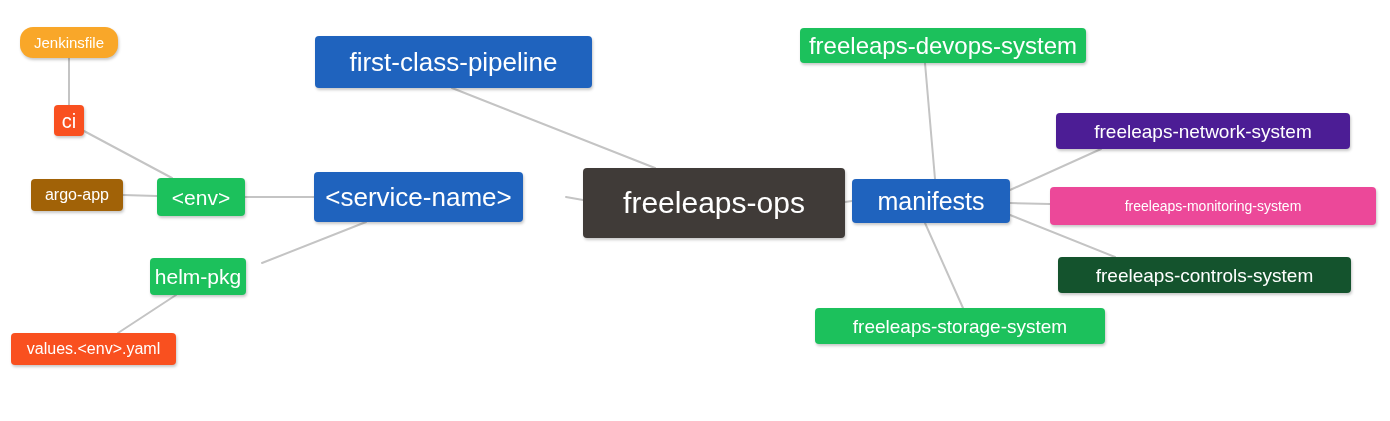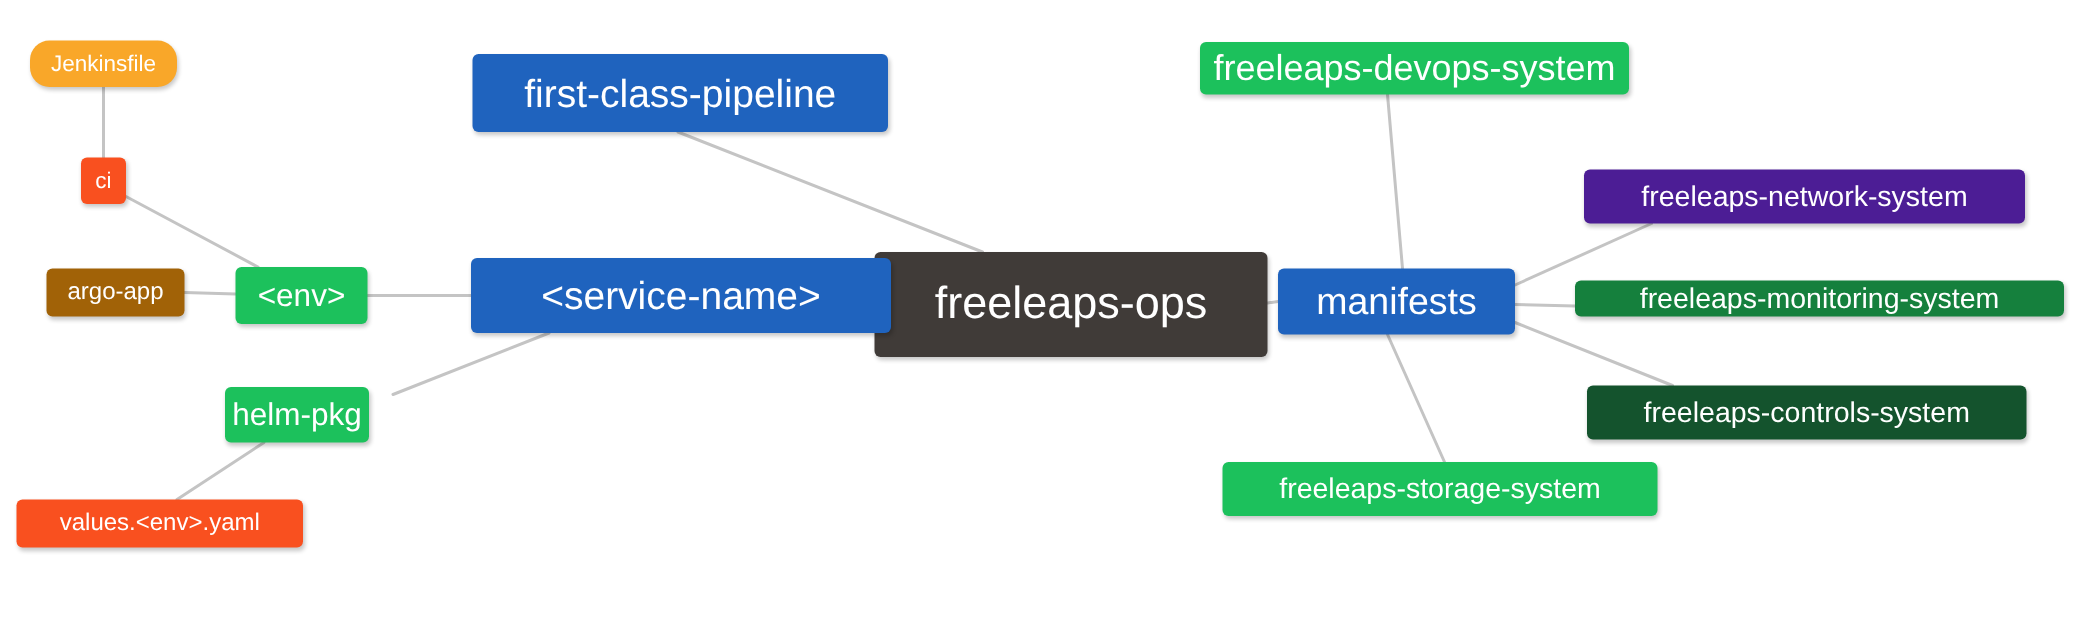--- a/index.html
+++ b/index.html
@@ -73,53 +73,53 @@
       <line x1="366" y1="222" x2="262" y2="263" stroke="#c4c4c4" stroke-width="2" stroke-linecap="round"></line>
       <line x1="176" y1="295" x2="118" y2="333" stroke="#c4c4c4" stroke-width="2" stroke-linecap="round"></line>
     </svg>
   <div id="node-layer">
       <div class="node n-root" style="left: 583px; top: 168px; width: 262px; height: 70px; font-size: 30px; background: rgb(64, 59, 56);">
         <span class="node-label">freeleaps-ops</span>
       </div>
       <div class="node n-blue" style="left: 315px; top: 36px; width: 277px; height: 52px; font-size: 26px; background: rgb(31, 99, 190);">
         <span class="node-label">first-class-pipeline</span>
       </div>
-      <div class="node n-blue" style="left: 314px; top: 172px; width: 280px; height: 50px; font-size: 26px; background: rgb(31, 99, 190);">
+      <div class="node n-blue" style="left: 314px; top: 172px; width: 209px; height: 50px; font-size: 26px; background: rgb(31, 99, 190);">
         <span class="node-label">&lt;service-name&gt;</span>
       </div>
       <div class="node n-blue" style="left: 852px; top: 179px; width: 158px; height: 44px; font-size: 25px; background: rgb(31, 99, 190); align-items: center;">
         <span class="node-label">manifests</span>
       </div>
       <div class="node n-green" style="left: 157px; top: 178px; width: 88px; height: 38px; font-size: 21px; background: rgb(28, 193, 92);">
         <span class="node-label">&lt;env&gt;</span>
       </div>
       <div class="node n-green" style="left: 150px; top: 258px; width: 96px; height: 37px; font-size: 21px; background: rgb(28, 193, 92);">
         <span class="node-label">helm-pkg</span>
       </div>
       <div class="node n-green" style="left: 800px; top: 28px; width: 286px; height: 35px; font-size: 24px; background: rgb(28, 193, 92);">
         <span class="node-label">freeleaps-devops-system</span>
       </div>
       <div class="node n-green" style="left: 1056px; top: 113px; width: 294px; height: 36px; font-size: 19px; background: #4c1d95;">
         <span class="node-label">freeleaps-network-system</span>
       </div>
-      <div class="node n-green" style="left: 1050px; top: 187px; width: 326px; height: 24px; font-size: 19px; background: #15803d;">
+      <div class="node n-green" style="left: 1050px; top: 187px; width: 326px; height: 38px; font-size: 14px; background: #ec4899;">
         <span class="node-label">freeleaps-monitoring-system</span>
       </div>
       <div class="node n-green" style="left: 1058px; top: 257px; width: 293px; height: 36px; font-size: 19px; background: #14532d;">
         <span class="node-label">freeleaps-controls-system</span>
       </div>
       <div class="node n-green" style="left: 815px; top: 308px; width: 290px; height: 36px; font-size: 19px; background: rgb(28, 193, 92);">
         <span class="node-label">freeleaps-storage-system</span>
       </div>
       <div class="node n-amber" style="left: 20px; top: 27px; width: 98px; height: 31px; font-size: 15px; background: rgb(249, 167, 41); border-radius: 13px;">
         <span class="node-label">Jenkinsfile</span>
       </div>
-      <div class="node n-red" style="left: 54px; top: 105px; width: 30px; height: 31px; font-size: 15px; background: rgb(249, 80, 31);">
+      <div class="node n-red" style="left: 54px; top: 105px; width: 30px; height: 31px; font-size: 20px; background: rgb(249, 80, 31);">
         <span class="node-label">ci</span>
       </div>
       <div class="node n-red" style="left: 31px; top: 179px; width: 92px; height: 32px; font-size: 16px; background: #a16207;">
         <span class="node-label">argo-app</span>
       </div>
-      <div class="node n-red" style="left: 11px; top: 333px; width: 191px; height: 32px; font-size: 16px; background: rgb(249, 80, 31);">
+      <div class="node n-red" style="left: 11px; top: 333px; width: 165px; height: 32px; font-size: 16px; background: rgb(249, 80, 31);">
         <span class="node-label">values.&lt;env&gt;.yaml</span>
       </div>
     </div>
 </div>
 
 </body></html>

